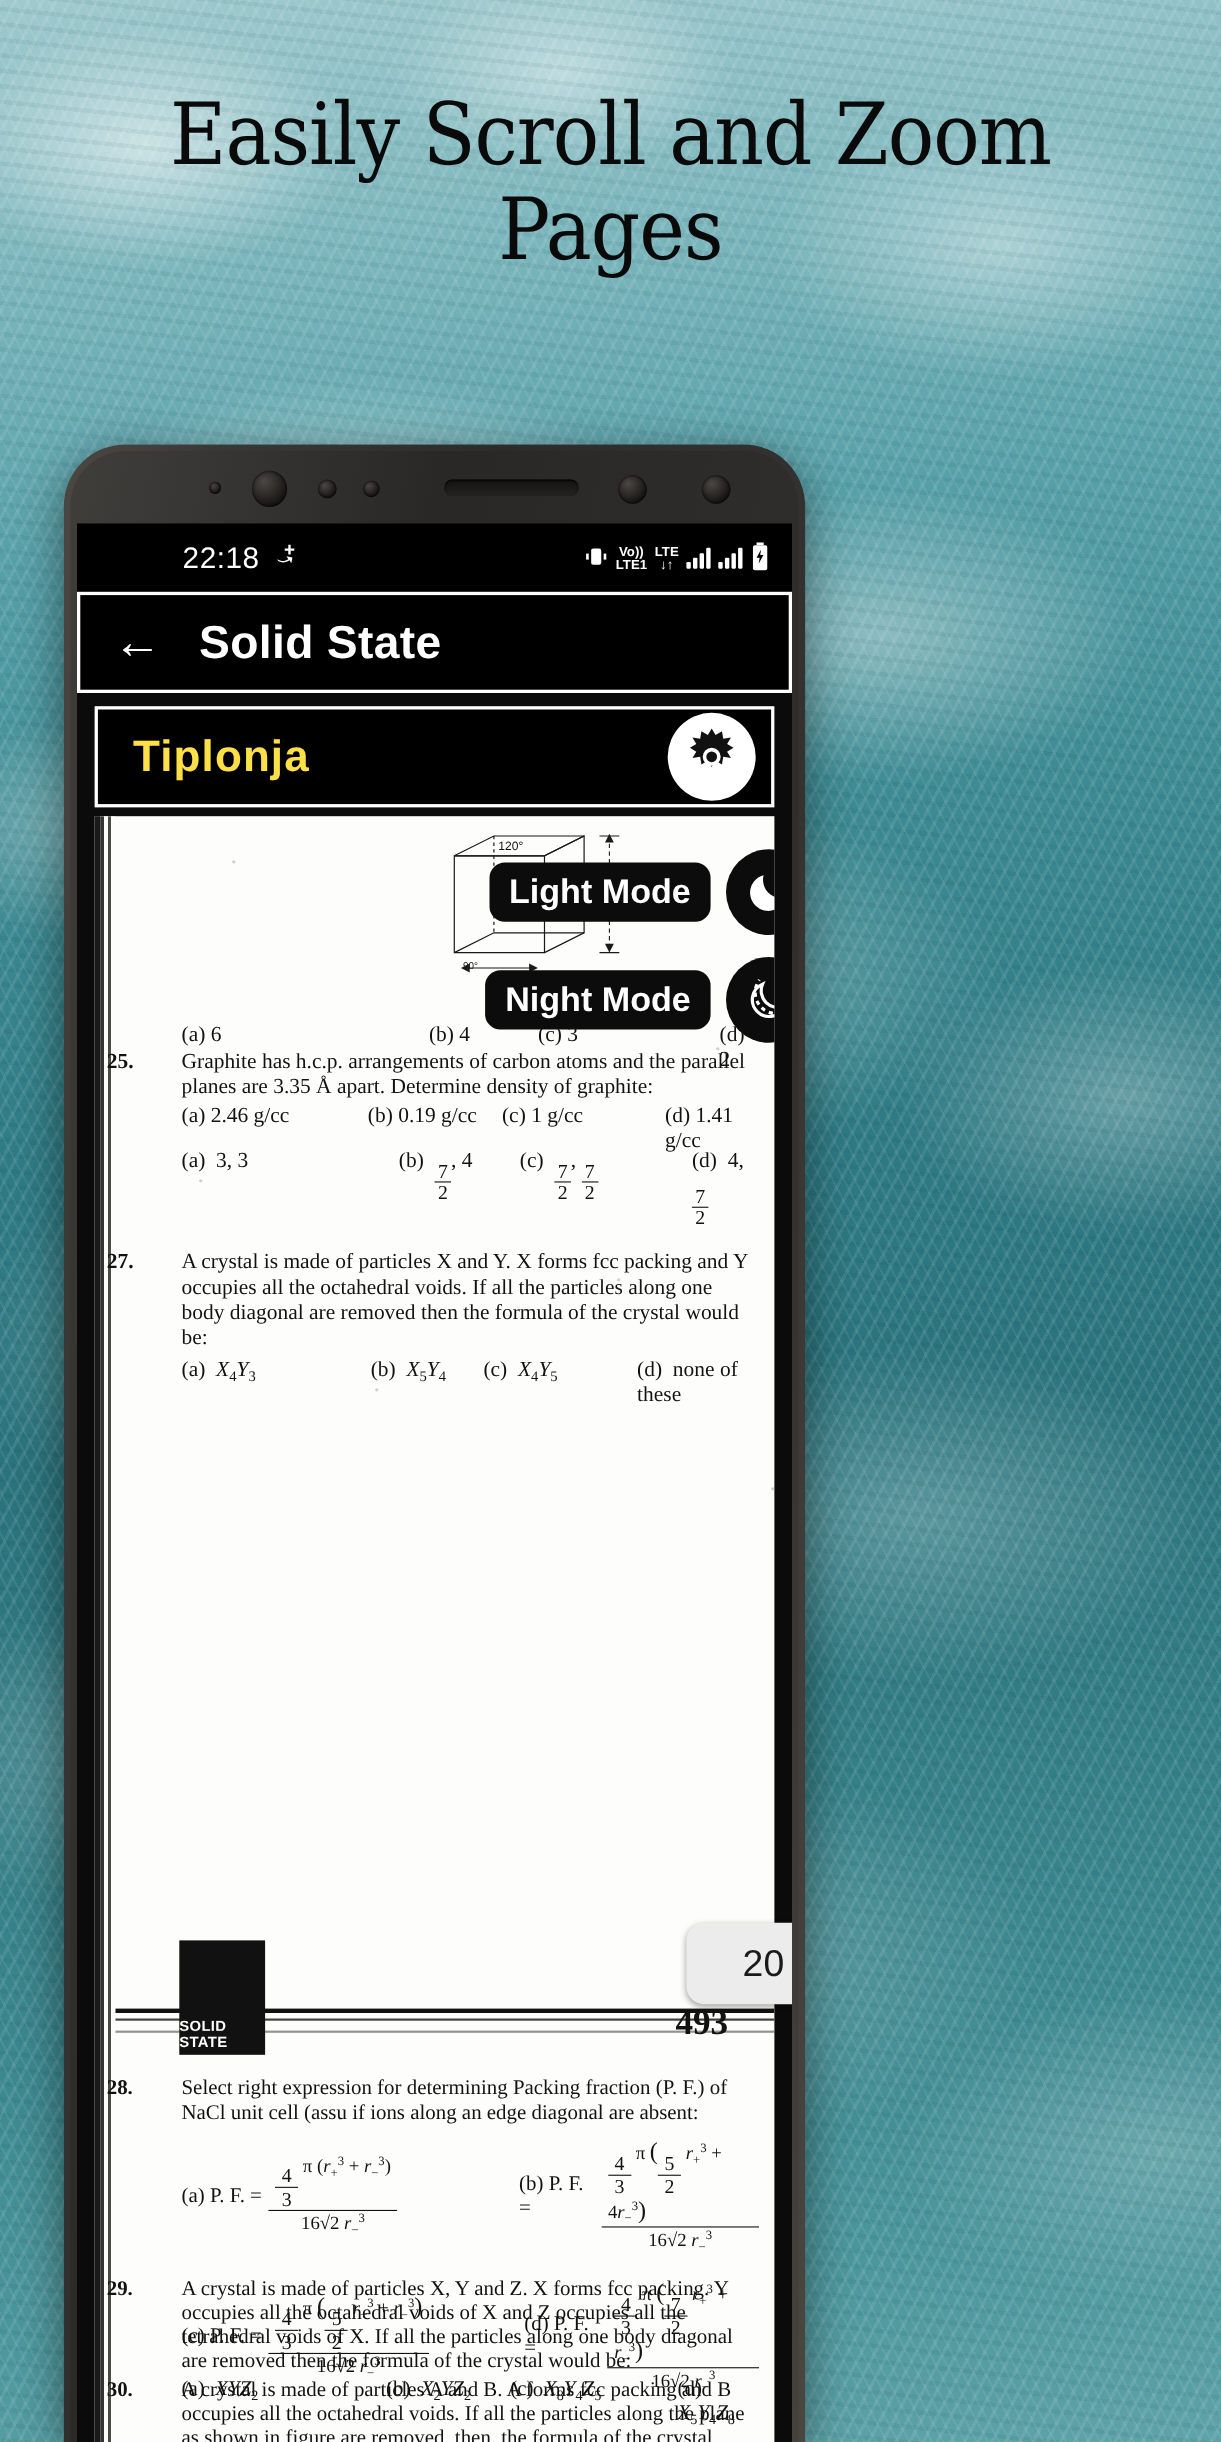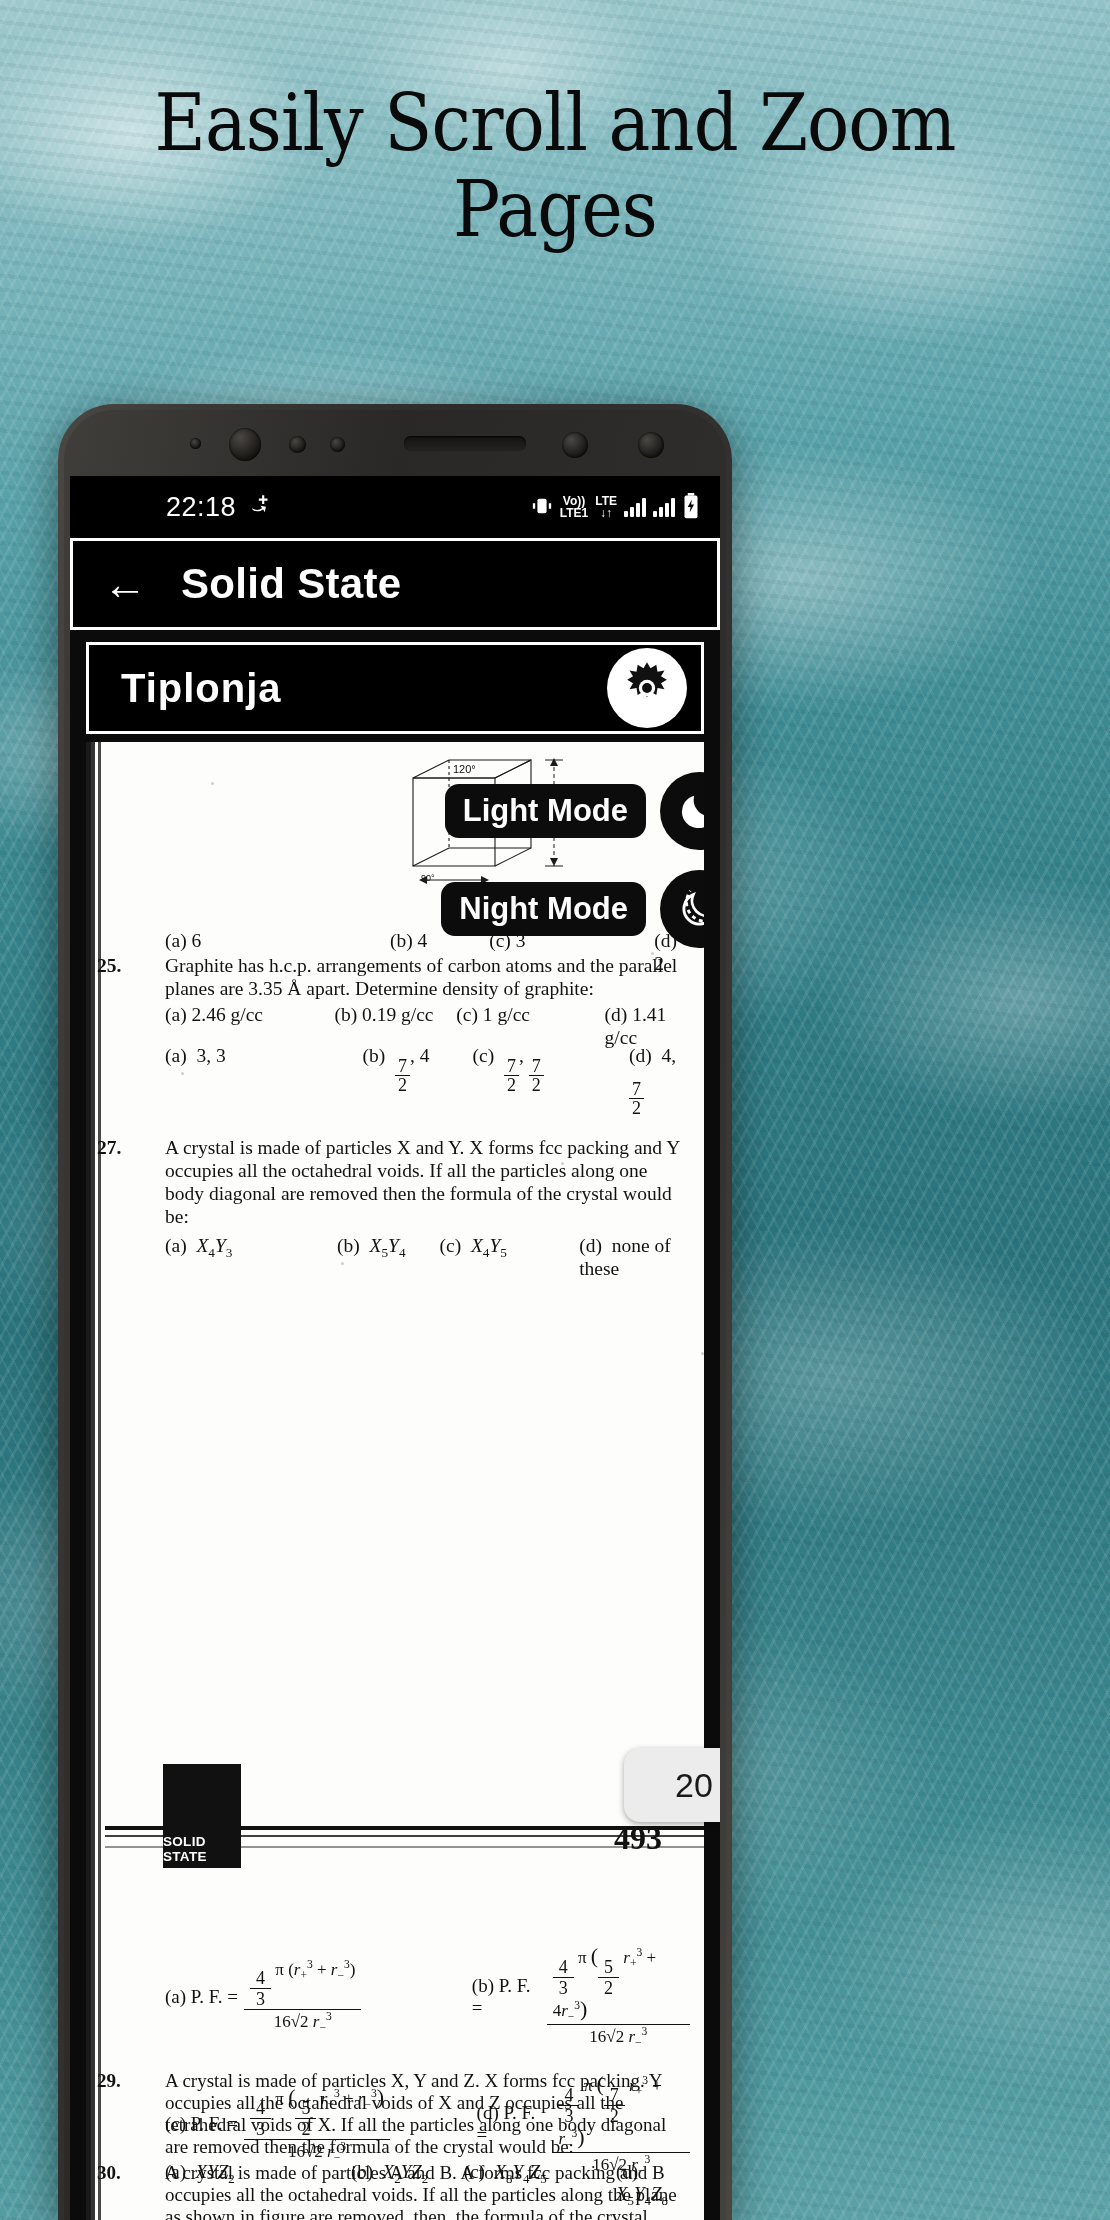--- a/index.html
+++ b/index.html
@@ -109,21 +109,21 @@
 
   
   #content { position:relative; background:#0b0b0b; height:1600px; padding:12px 16px 0 16px; }
 
   
   #banner {
     position:relative; background:#000; border:3px solid #fff;
     height:92px; display:flex; align-items:center; padding-left:32px;
     margin-bottom:8px;
   }
-  #banner-title { color:#ffffff; font-size:40px; font-weight:700; letter-spacing:1px; }
+  #banner-title { color:#fde047; font-size:40px; font-weight:700; letter-spacing:1px; }
   #banner-badge {
     position:absolute; right:14px; top:50%; transform:translateY(-50%);
     width:80px; height:80px; border-radius:50%; background:#fff;
     display:flex; align-items:center; justify-content:center;
   }
   #banner-badge svg { width:56px; height:56px; }
 
   
   #doc {
     position:relative; background:#fdfdfb; height:1480px;
@@ -397,20 +397,25 @@
           <div id="pagefoot">
             <div id="foot-tab">
               <span>SOLID STATE</span>
             </div>
             <div class="rule" style="top:24px;height:4px;"></div>
             <div class="rule" style="top:33px;height:2px;opacity:.8;"></div>
             <div class="rule" style="top:44px;height:2px;opacity:.45;"></div>
             <div id="pageno">493</div>
           </div>
 
+          <div class="q2" style="top:1146px;">
+            <div class="hang">
+              <b class="qnum">28.</b><span>Select right expression for determining Packing fraction (P. F.) of NaCl unit cell (assu if ions along an edge diagonal are absent:</span>
+            </div>
+          </div>
 
           <div style="position:absolute;left:74px;right:14px;top:1202px;font-family:'Liberation Serif',serif;">
             <div style="display:flex;">
               <div style="width:330px;display:flex;align-items:center;">
                 <span style="font-size:19px;text-align:right;">(a)  P. F. =</span>
                 <span class="bigfrac" style="margin-left:6px;">
                   <span class="num"><span class="frac">
                         <span class="num">4</span>
                         <span class="den">3</span>
                       </span> π (<i class="it">r</i><sub>+</sub><sup>3</sup> + <i class="it">r</i><sub>−</sub><sup>3</sup>)</span>

